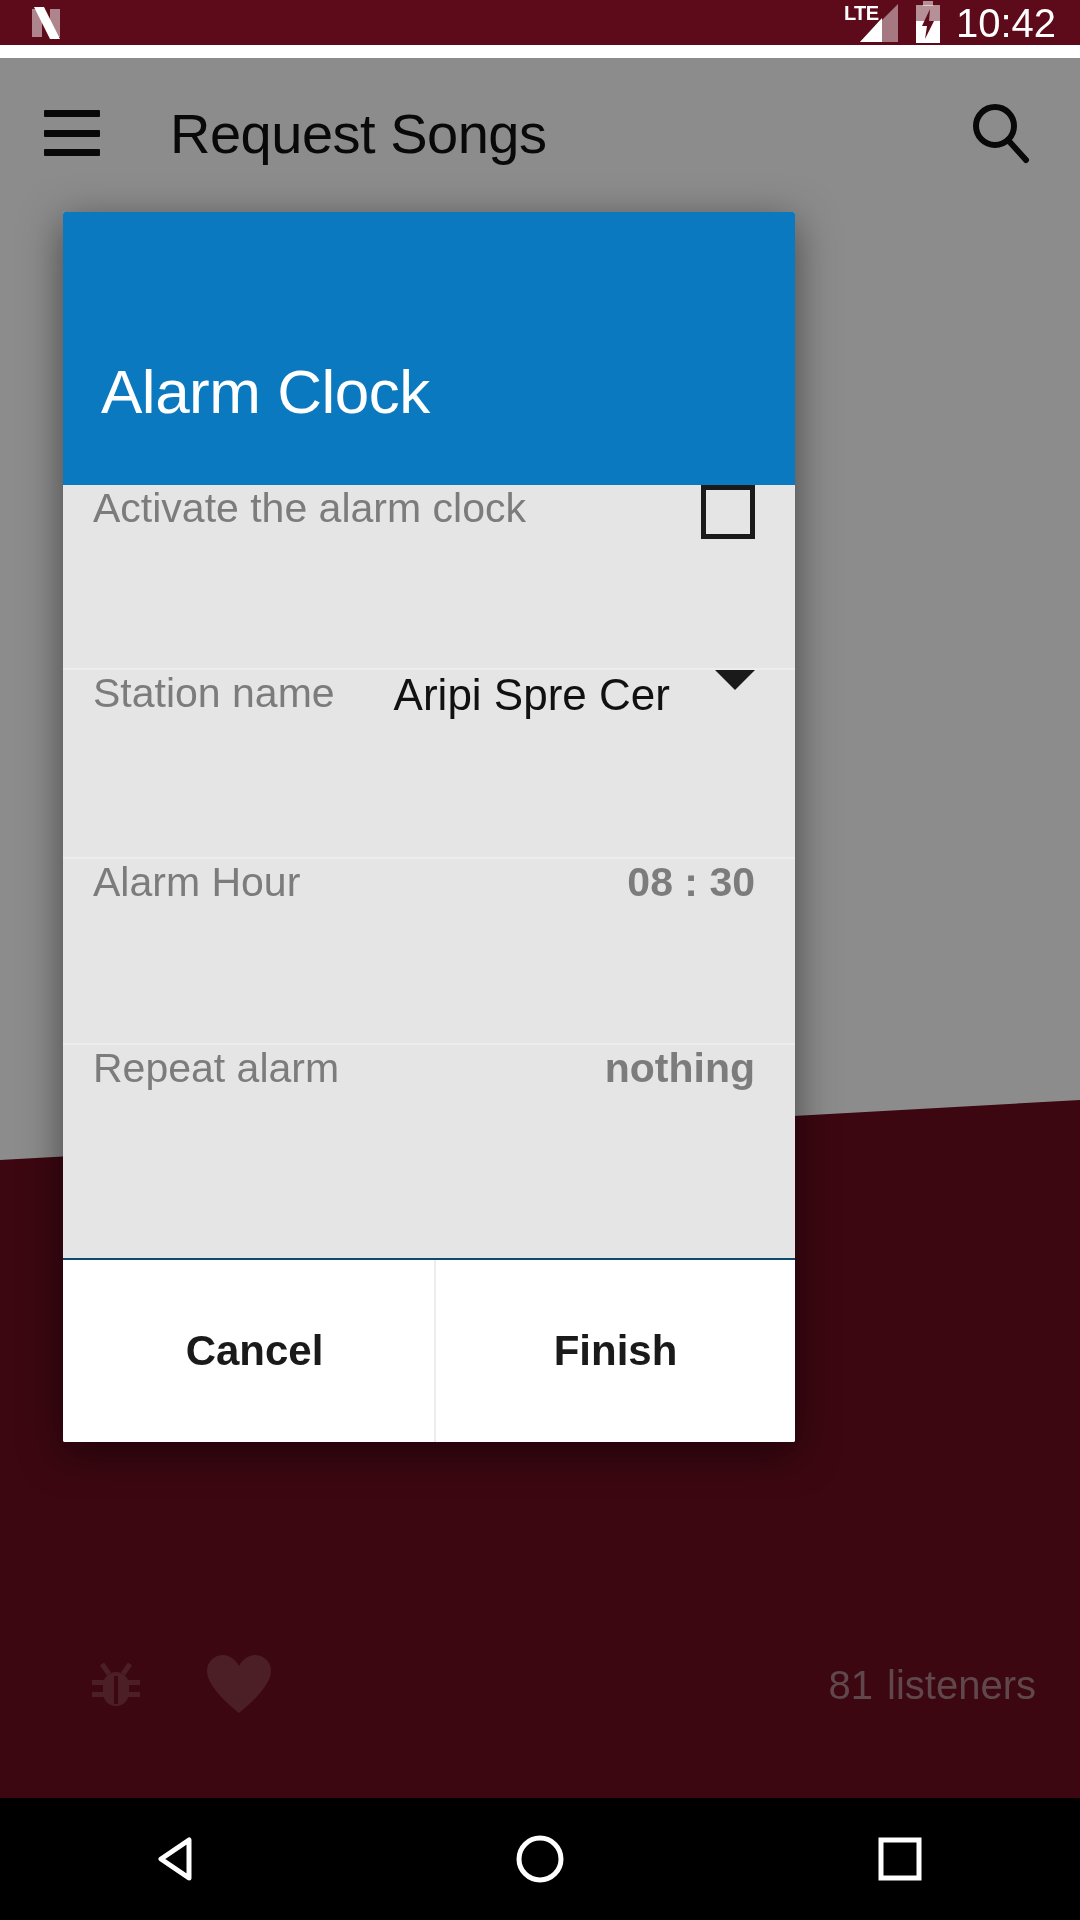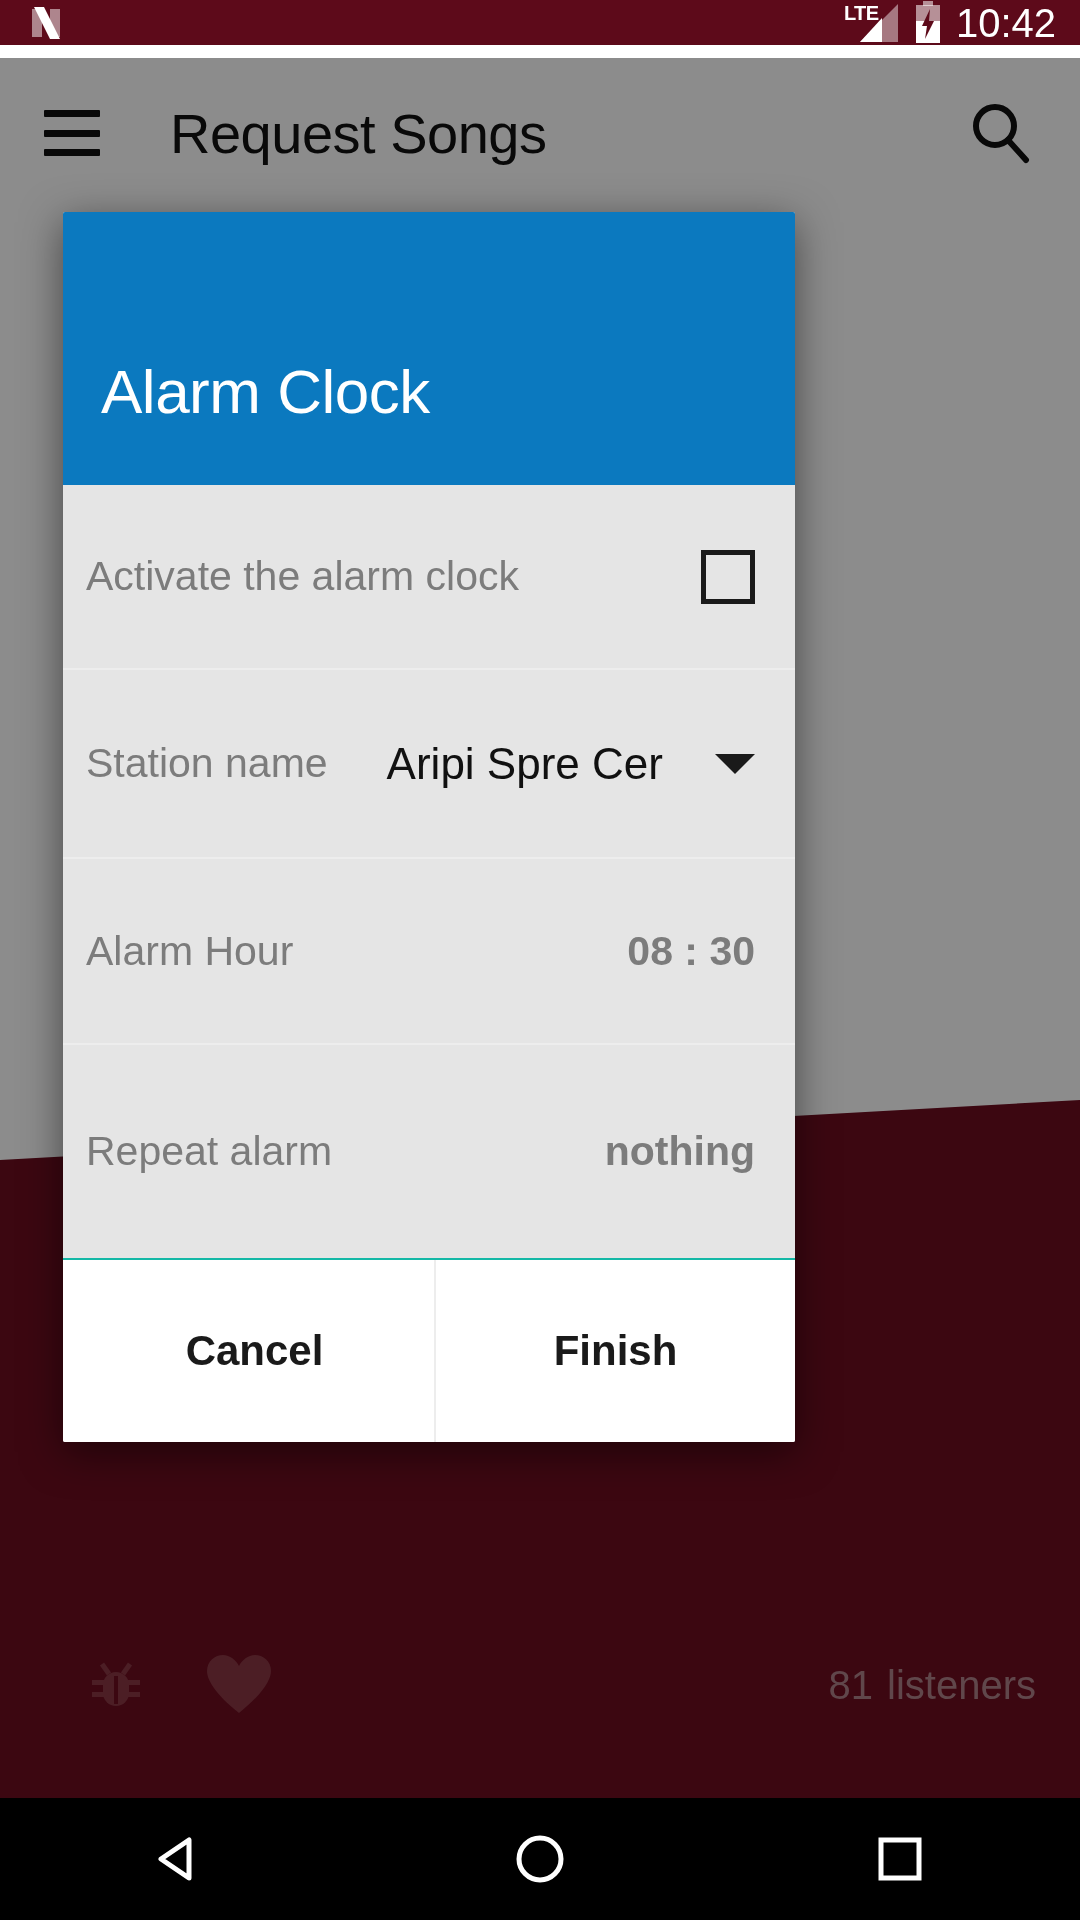--- a/index.html
+++ b/index.html
@@ -121,30 +121,30 @@
     height:273px;
     background:#0b79bf;
     display:flex;align-items:flex-end;
     box-sizing:border-box;
     padding:0 0 58px 38px;
   }
   .dialog-title{
     font-size:62px;color:#ffffff;font-weight:400;letter-spacing:-0.5px;
   }
   .dlg-row{
-    display:flex;align-items:center;
+    display:flex;align-items:flex-start;
     box-sizing:border-box;
-    padding:0 40px 0 23px;
+    padding:0 40px 0 30px;
     border-bottom:2px solid #ededed;
     position:relative;
   }
   .row-activate{height:185px;}
   .row-station{height:189px;gap:33px;}
   .row-hour{height:186px;}
-  .row-repeat{height:215px;border-bottom:2px solid #14b8a6;}
+  .row-repeat{height:215px;border-bottom:2px solid #0c4a6e;}
   .row-label{
     font-size:41px;color:#7c7c7c;font-weight:400;
   }
   .row-value{
     margin-left:auto;
     font-size:41px;color:#7c7c7c;font-weight:700;
   }
   .station-value{
     margin-left:26px;
     font-size:44px;color:#111111;font-weight:400;

